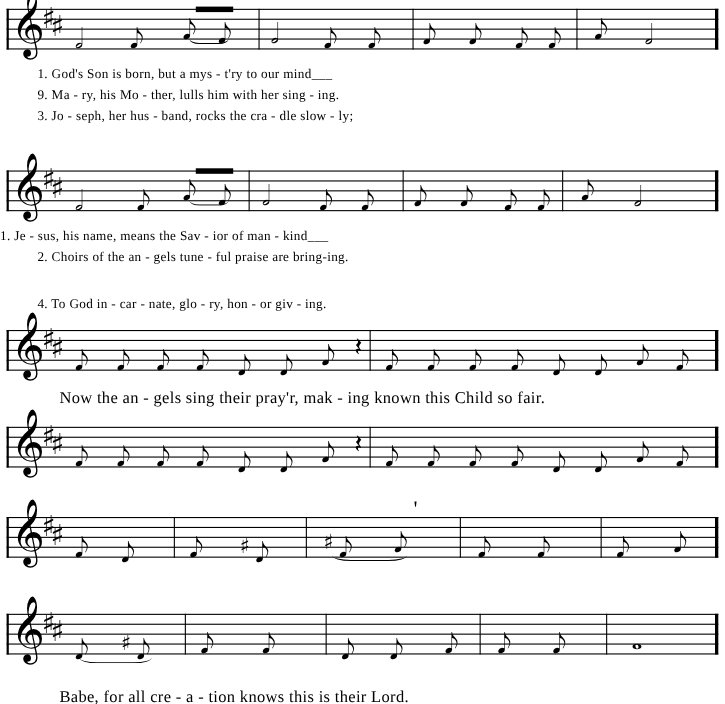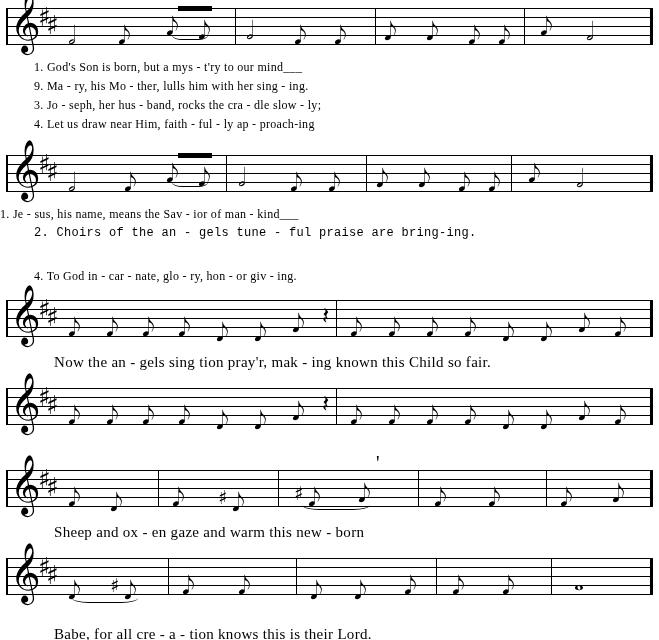--- a/index.html
+++ b/index.html
@@ -102,21 +102,20 @@
       <span class="note" style="left:492px;top:15px;">𝅘𝅥𝅮</span>
 
       <span class="note" style="left:534px;top:6px;">𝅘𝅥𝅮</span>
       <span class="note" style="left:580px;top:11px;">𝅗𝅥</span>
     </div>
 
     <div class="lyrics" style="margin-top:12px;">
       <div class="lyric-line" style="padding-left:34px;letter-spacing:0.3px;">1. God's  Son   is      born, but  a      mys - t'ry  to   our   mind___</div>
       <div class="lyric-line" style="padding-left:34px;letter-spacing:0.3px;">9. Ma - ry,  his      Mo - ther,    lulls him with her   sing - ing.</div>
       <div class="lyric-line" style="padding-left:34px;letter-spacing:0.3px;">3. Jo - seph,  her    hus - band,   rocks the  cra - dle   slow - ly;</div>
-      <div class="lyric-line" style="padding-left:34px;letter-spacing:0.3px;">4. Let  us  draw    near  Him,    faith - ful - ly   ap - proach-ing</div>
     </div>
   </div>
 
   <div class="system" style="position:absolute;left:0;top:155px;">
     <div class="staff" style="width:647px;">
       <div class="line"></div>
       <div class="line"></div>
       <div class="line"></div>
       <div class="line"></div>
       <div class="line"></div>
@@ -144,21 +143,21 @@
       <span class="note" style="left:412px;top:11px;">𝅘𝅥𝅮</span>
       <span class="note" style="left:452px;top:15px;">𝅘𝅥𝅮</span>
       <span class="note" style="left:482px;top:15px;">𝅘𝅥𝅮</span>
 
       <span class="note" style="left:522px;top:6px;">𝅘𝅥𝅮</span>
       <span class="note" style="left:570px;top:11px;">𝅗𝅥</span>
     </div>
 
     <div class="lyrics" style="margin-top:12px;">
       <div class="lyric-line" style="letter-spacing:0.3px;">1. Je - sus,  his    name, means the   Sav - ior  of   man - kind___</div>
-      <div class="lyric-line" style="padding-left:34px;letter-spacing:0.3px;font-family:Liberation Mono, monospace;">2. Choirs of  the    an - gels     tune - ful praise are   bring-ing.</div>
+      <div class="lyric-line" style="padding-left:34px;letter-spacing:0.3px;">2. Choirs of  the    an - gels     tune - ful praise are   bring-ing.</div>
       <div class="lyric-line" style="padding-left:34px;letter-spacing:0.3px;margin-top:24px;">4. To  God  in  -  car - nate,    glo - ry,  hon - or   giv - ing.</div>
     </div>
   </div>
 
   <div class="system" style="position:absolute;left:0;top:300px;">
     <div class="staff" style="width:647px;">
       <div class="line"></div>
       <div class="line"></div>
       <div class="line"></div>
       <div class="line"></div>
@@ -181,21 +180,21 @@
 
       <span class="note" style="left:344px;top:15px;">𝅘𝅥𝅮</span>
       <span class="note" style="left:382px;top:15px;">𝅘𝅥𝅮</span>
       <span class="note" style="left:420px;top:15px;">𝅘𝅥𝅮</span>
       <span class="note" style="left:458px;top:15px;">𝅘𝅥𝅮</span>
       <span class="note" style="left:496px;top:20px;">𝅘𝅥𝅮</span>
       <span class="note" style="left:534px;top:20px;">𝅘𝅥𝅮</span>
       <span class="note" style="left:572px;top:11px;">𝅘𝅥𝅮</span>
       <span class="note" style="left:608px;top:15px;">𝅘𝅥𝅮</span>
     </div>
-    <div class="lyric-single" style="padding-left:54px;margin-top:14px;letter-spacing:0.3px;">Now the an - gels sing tion pray'r,    mak - ing known this  Child so fair.</div>
+    <div class="lyric-single" style="padding-left:54px;margin-top:14px;letter-spacing:0.3px;">Now the an - gels sing their pray'r,    mak - ing known this  Child so fair.</div>
   </div>
 
   <div class="system" style="position:absolute;left:0;top:388px;">
     <div class="staff" style="width:647px;">
       <div class="line"></div>
       <div class="line"></div>
       <div class="line"></div>
       <div class="line"></div>
       <div class="line"></div>
       <div class="barline left"></div>
@@ -251,21 +250,20 @@
       <span class="note" style="left:302px;top:15px;">𝅘𝅥𝅮</span>
       <span class="note" style="left:352px;top:11px;">𝅘𝅥𝅮</span>
       <div class="slur under" style="left:296px;top:30px;width:68px;"></div>
       <span style="position:absolute;left:370px;top:-18px;font-size:20px;">'</span>
 
       <span class="note" style="left:428px;top:15px;">𝅘𝅥𝅮</span>
       <span class="note" style="left:482px;top:15px;">𝅘𝅥𝅮</span>
       <span class="note" style="left:554px;top:15px;">𝅘𝅥𝅮</span>
       <span class="note" style="left:606px;top:11px;">𝅘𝅥𝅮</span>
     </div>
-    <div class="lyric-single" style="padding-left:54px;margin-top:14px;letter-spacing:0.3px;">Sheep  and   ox - en   gaze        and   warm  this  new - born</div>
   </div>
 
   <div class="system" style="position:absolute;left:0;top:558px;">
     <div class="staff" style="width:647px;">
       <div class="line"></div>
       <div class="line"></div>
       <div class="line"></div>
       <div class="line"></div>
       <div class="line"></div>
       <div class="barline left"></div>

